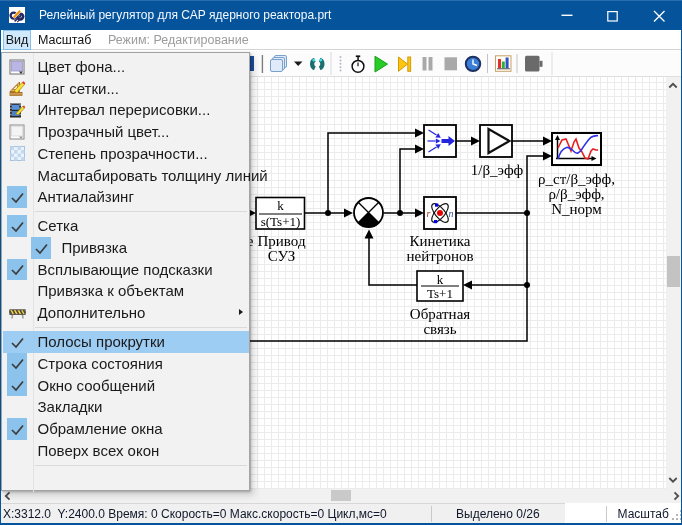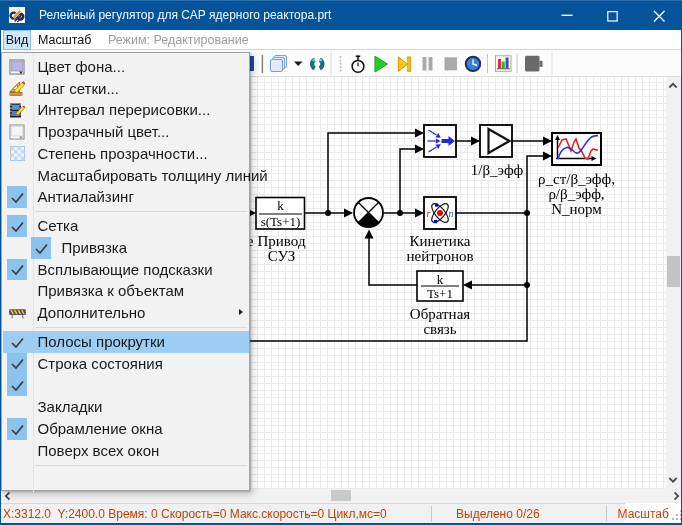--- a/index.html
+++ b/index.html
@@ -32,21 +32,21 @@
   #diagram { position:absolute; left:0px; top:77px; width:682px; height:412px; }
 
   
   #vscroll { position:absolute; left:665.5px; top:77px; width:15px; height:411.5px; background:#f1f1f1; }
   #vthumb { position:absolute; left:1px; top:179px; width:13px; height:31px; background:#c3c3c3; }
   #hscroll { position:absolute; left:1px; top:488.5px; width:679.5px; height:14.5px; background:#f1f1f1; }
   #hthumb { position:absolute; left:330px; top:1px; width:20px; height:11.5px; background:#c9c9c9; }
   .chev { position:absolute; width:10px; height:10px; }
 
   
-  #statusbar { position:absolute; left:1px; top:503px; width:624px; height:20px; background:#f0f0f0; border-top:1px solid #d7d7d7; font-size:12px; color:#c2410c; }
+  #statusbar { position:absolute; left:1px; top:503px; width:564px; height:20px; background:#f0f0f0; border-top:1px solid #d7d7d7; font-size:12px; color:#0f172a; }
   #statusbar .sep { position:absolute; top:2px; width:1px; height:16px; background:#c9c9c9; }
 
   
   #bl { position:absolute; left:0; top:30px; width:1px; height:495px; background:#05549b; }
   #br { position:absolute; left:680.5px; top:30px; width:1.5px; height:495px; background:#05549b; }
   #bb { position:absolute; left:0; top:522.5px; width:682px; height:2.5px; background:#05549b; }
 
   
   #menu { position:absolute; left:0.5px; top:52px; width:249.5px; height:438.5px; background:#f2f2f2; border:1px solid #a3a3a3; box-shadow:1px 1px 2px rgba(0,0,0,0.22), 4px 4px 7px rgba(0,0,0,0.16); }
   .mrow { position:absolute; left:1px; width:246.5px; height:21.7px; font-size:15px; color:#1a1a1a; }
@@ -441,20 +441,21 @@
         <svg class="micon" style="left:6.5px;" viewBox="0 0 17 17">
           <path d="M3 9 L7 13 L14 4.5" stroke="#3c3c3c" stroke-width="1.7" fill="none"></path>
         </svg>
         <div class="txt">Строка состояния</div>
       </div>
     <div class="mrow" style="top:321.6px;">
         <div class="chk"></div>
         <svg class="micon" style="left:6.5px;" viewBox="0 0 17 17">
           <path d="M3 9 L7 13 L14 4.5" stroke="#3c3c3c" stroke-width="1.7" fill="none"></path>
         </svg>
+        <div class="txt">Окно сообщений</div>
       </div>
     <div class="mrow" style="top:343.3px;">
         <div class="txt">Закладки</div>
       </div>
     <div class="mrow" style="top:365px;">
         <div class="chk"></div>
         <svg class="micon" style="left:6.5px;" viewBox="0 0 17 17">
           <path d="M3 9 L7 13 L14 4.5" stroke="#3c3c3c" stroke-width="1.7" fill="none"></path>
         </svg>
         <div class="txt">Обрамление окна</div>

